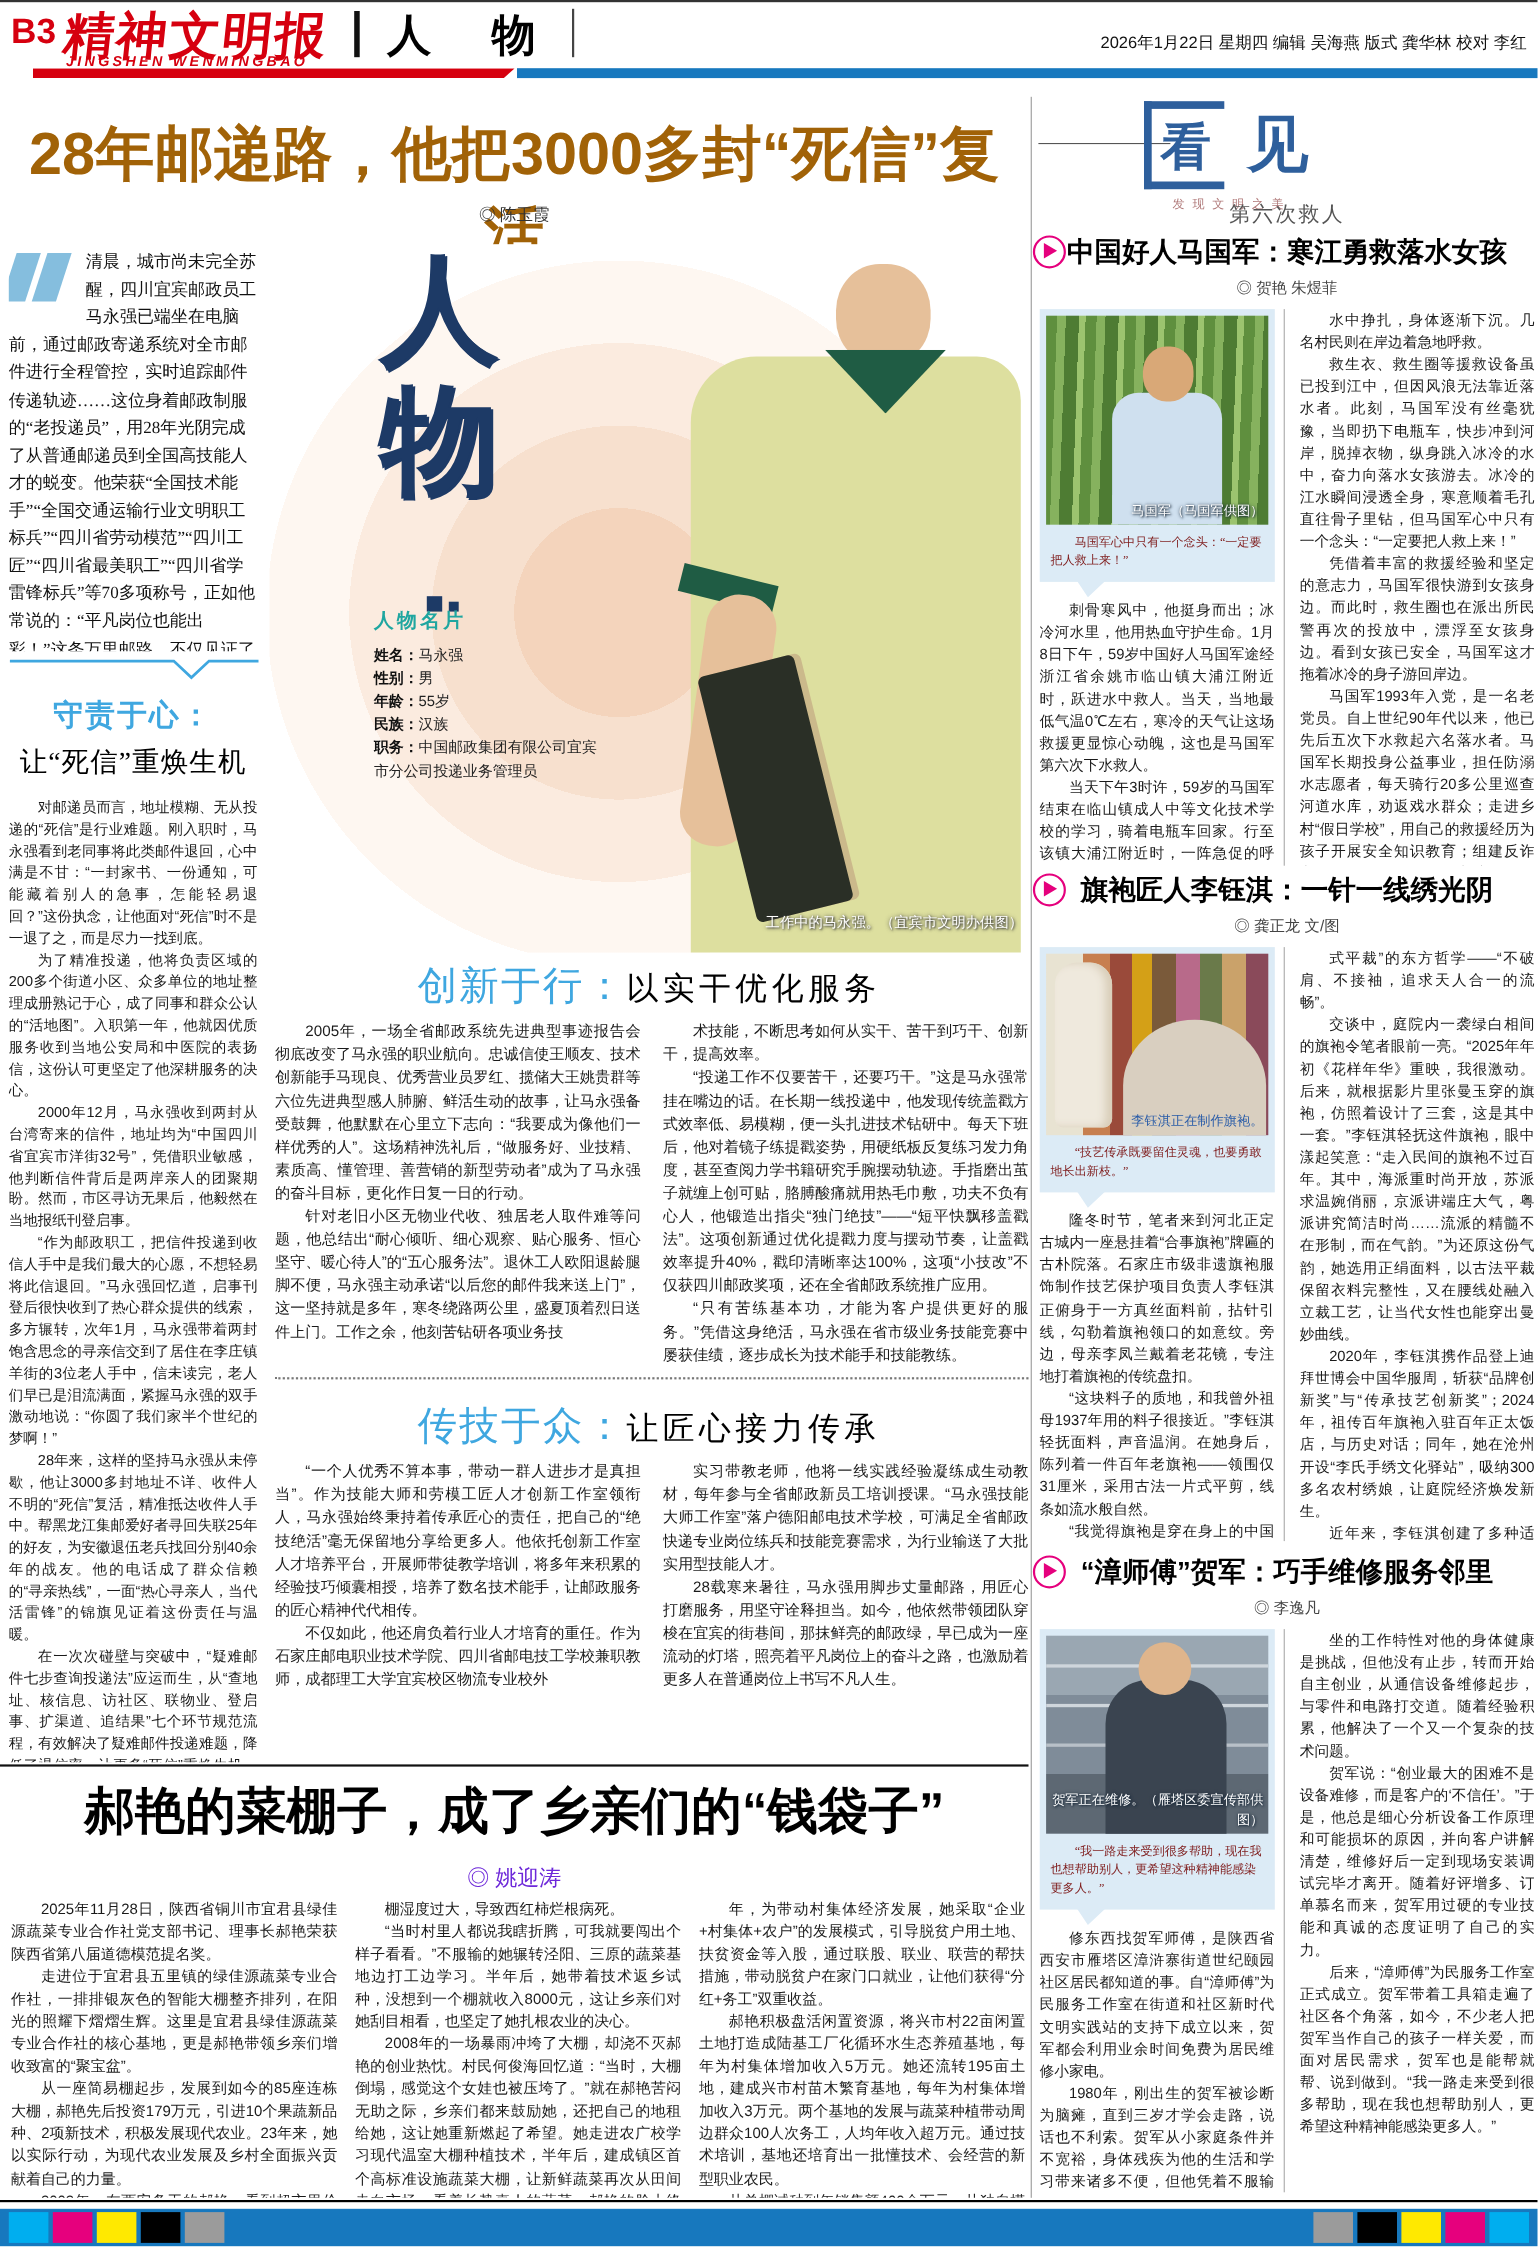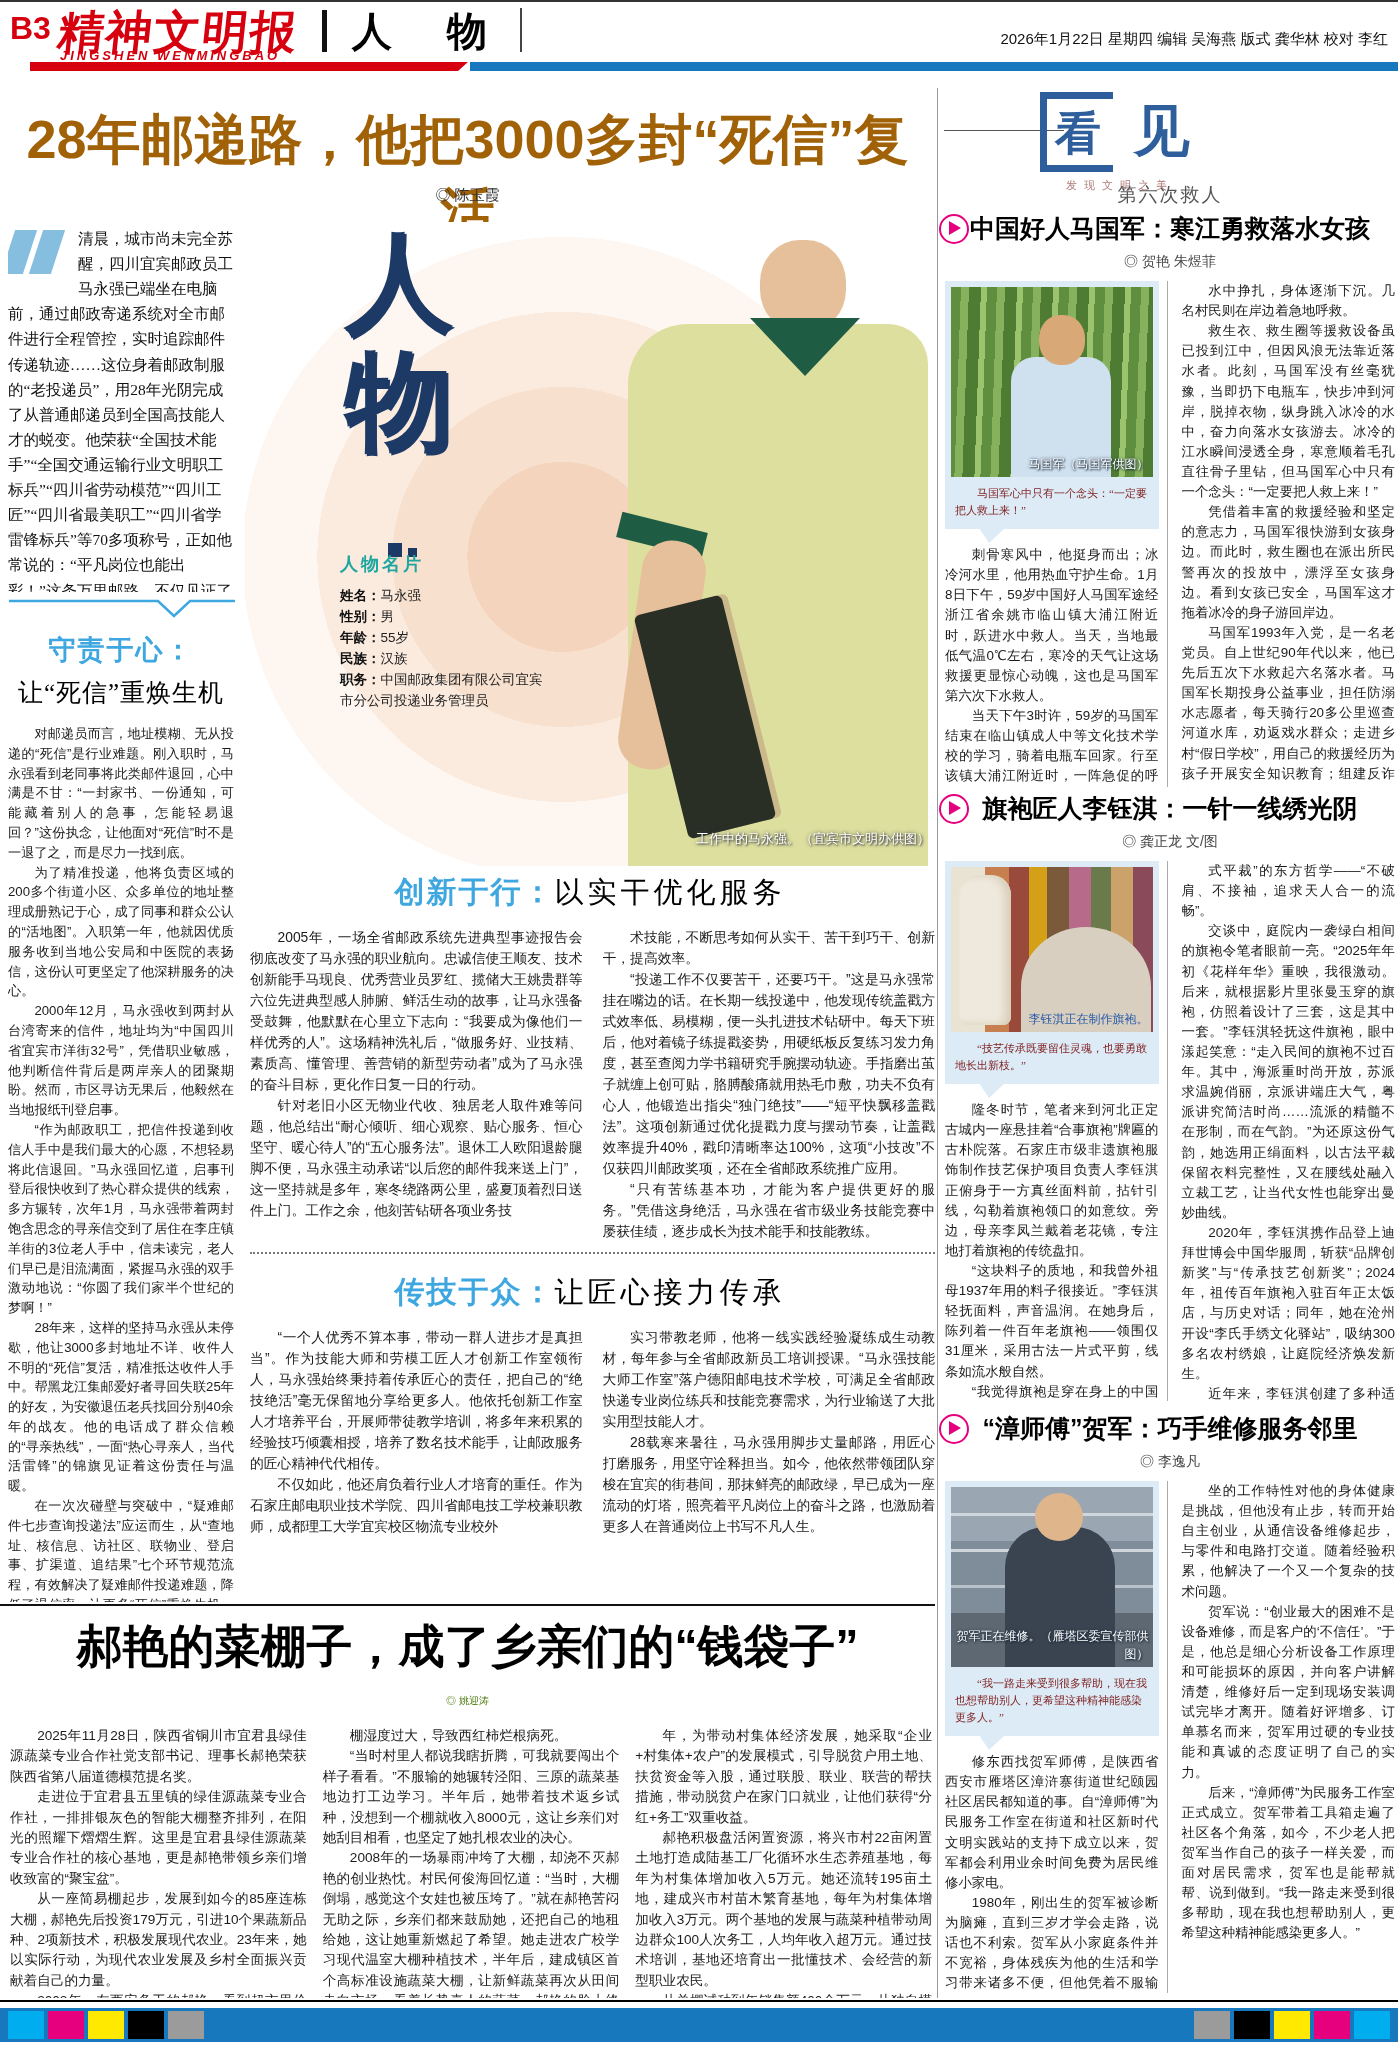--- a/index.html
+++ b/index.html
@@ -61,29 +61,29 @@
   .fg-sleeve{position:absolute;left:18px;top:300px;width:88px;height:26px;background:#1f5c44;
              transform:rotate(14deg);}
   .fg-arm{position:absolute;left:30px;top:318px;width:64px;height:230px;border-radius:30px;
           background:#e6c09a;transform:rotate(8deg);}
   .fg-folder{position:absolute;left:60px;top:380px;width:90px;height:230px;background:#2a2f26;
              transform:rotate(-14deg);border-radius:6px;box-shadow:6px 0 0 #cbb98b;}
   .photo-cap-main{left:600px;top:830px;width:330px;text-align:right;font-size:13px;color:#fff;
                   text-shadow:0 0 4px #444,1px 1px 2px #333;}
   
   .sec-head{width:690px;text-align:center;}
-  .sec-head .em{font-size:30px;font-weight:700;color:#3fa7e0;letter-spacing:2px;}
+  .sec-head .em{font-size:36px;font-weight:400;color:#3fa7e0;letter-spacing:2px;}
   .sec-head .rest{font-size:29px;color:#000;letter-spacing:4px;}
   .twocol{display:flex;gap:20px;font-size:13.8px;line-height:1.52;overflow:hidden;}
   .twocol .c{flex:1;overflow:hidden;}
   .dotted{left:250px;top:1252px;width:685px;border-top:2px dotted #777;}
   .hr-main{left:0;top:1604px;width:935px;height:2px;background:#111;}
   
   .bot-h1{left:0;top:1616px;width:935px;text-align:center;font-size:46px;font-weight:900;color:#000;}
-  .bot-byline{left:0;top:1694px;width:935px;text-align:center;font-size:10px;color:#4d7c0f;}
+  .bot-byline{left:0;top:1694px;width:935px;text-align:center;font-size:20px;color:#6d28d9;}
   .bot-body{left:10px;top:1726px;width:922px;height:272px;display:flex;gap:16px;
             font-size:13.6px;line-height:1.5;overflow:hidden;}
   .bot-body .c{flex:1;overflow:hidden;}
   
   .vrule{left:937px;top:88px;width:1px;height:1910px;background:#999;}
   .kanjian{left:1040px;top:92px;width:280px;}
   .kj-line{position:absolute;left:-96px;top:38px;width:120px;height:1px;background:#555;}
   .kj-box{display:inline-block;width:66px;height:66px;border:7px solid #2e5f9c;
           border-right:none;position:relative;vertical-align:middle;}
   .kj-box b{position:absolute;left:8px;top:4px;font-size:46px;color:#2e5f9c;font-weight:900;}

